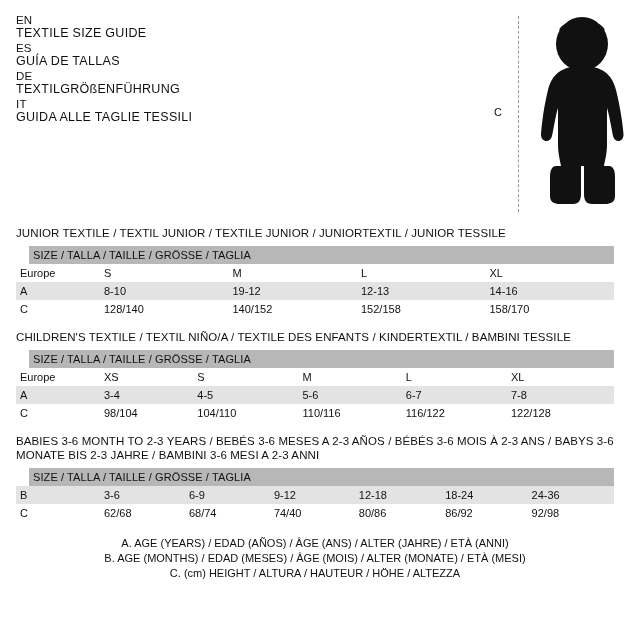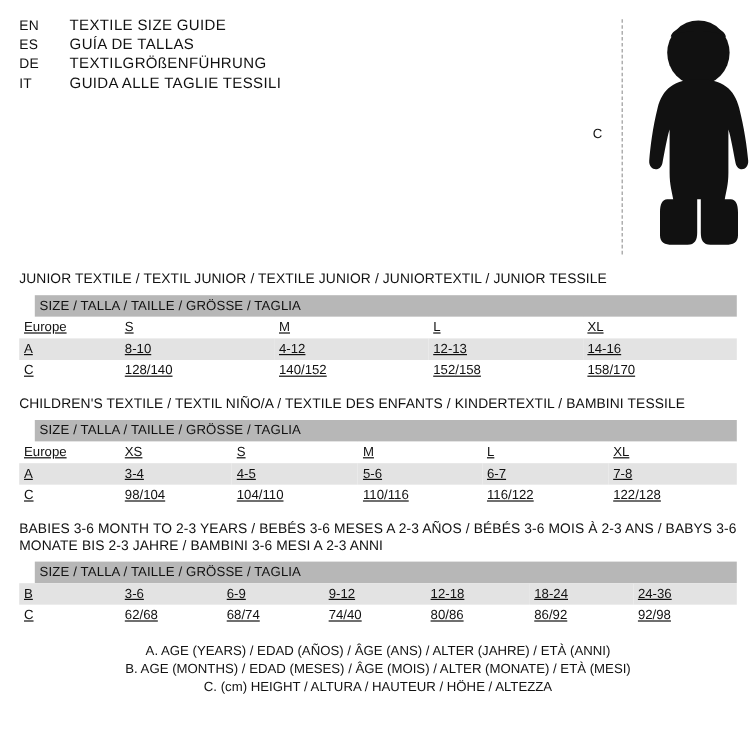--- a/index.html
+++ b/index.html
@@ -27,21 +27,21 @@
   .header {
     display: flex;
     flex-direction: row;
     align-items: flex-start;
   }
   .lang-block {
     width: 418px;
   }
   .lang-row {
     display: flex;
-    flex-direction: row;
+    flex-direction: column;
     align-items: baseline;
     margin-bottom: 2px;
   }
   .lang-code {
     width: 42px;
     font-size: 11.5px;
     letter-spacing: 0.2px;
     color: #111;
   }
   .lang-title {
@@ -103,21 +103,20 @@
   
   table {
     border-collapse: collapse;
     width: 100%;
     font-size: 11px;
     color: #111;
   }
   td {
     padding: 3px 4px;
     vertical-align: middle;
-    text-decoration: underline;
   }
   tr.shaded td {
     background: #e3e3e3;
   }
   tr.plain td {
     background: #ffffff;
   }
   .col-label {
     width: 76px;
   }
@@ -205,21 +204,21 @@
         <tr class="plain">
           <td class="col-label">Europe</td>
           <td>S</td>
           <td>M</td>
           <td>L</td>
           <td>XL</td>
         </tr>
         <tr class="shaded">
           <td class="col-label">A</td>
           <td>8-10</td>
-          <td>4-12</td>
+          <td>19-12</td>
           <td>12-13</td>
           <td>14-16</td>
         </tr>
         <tr class="plain">
           <td class="col-label">C</td>
           <td>128/140</td>
           <td>140/152</td>
           <td>152/158</td>
           <td>158/170</td>
         </tr>

